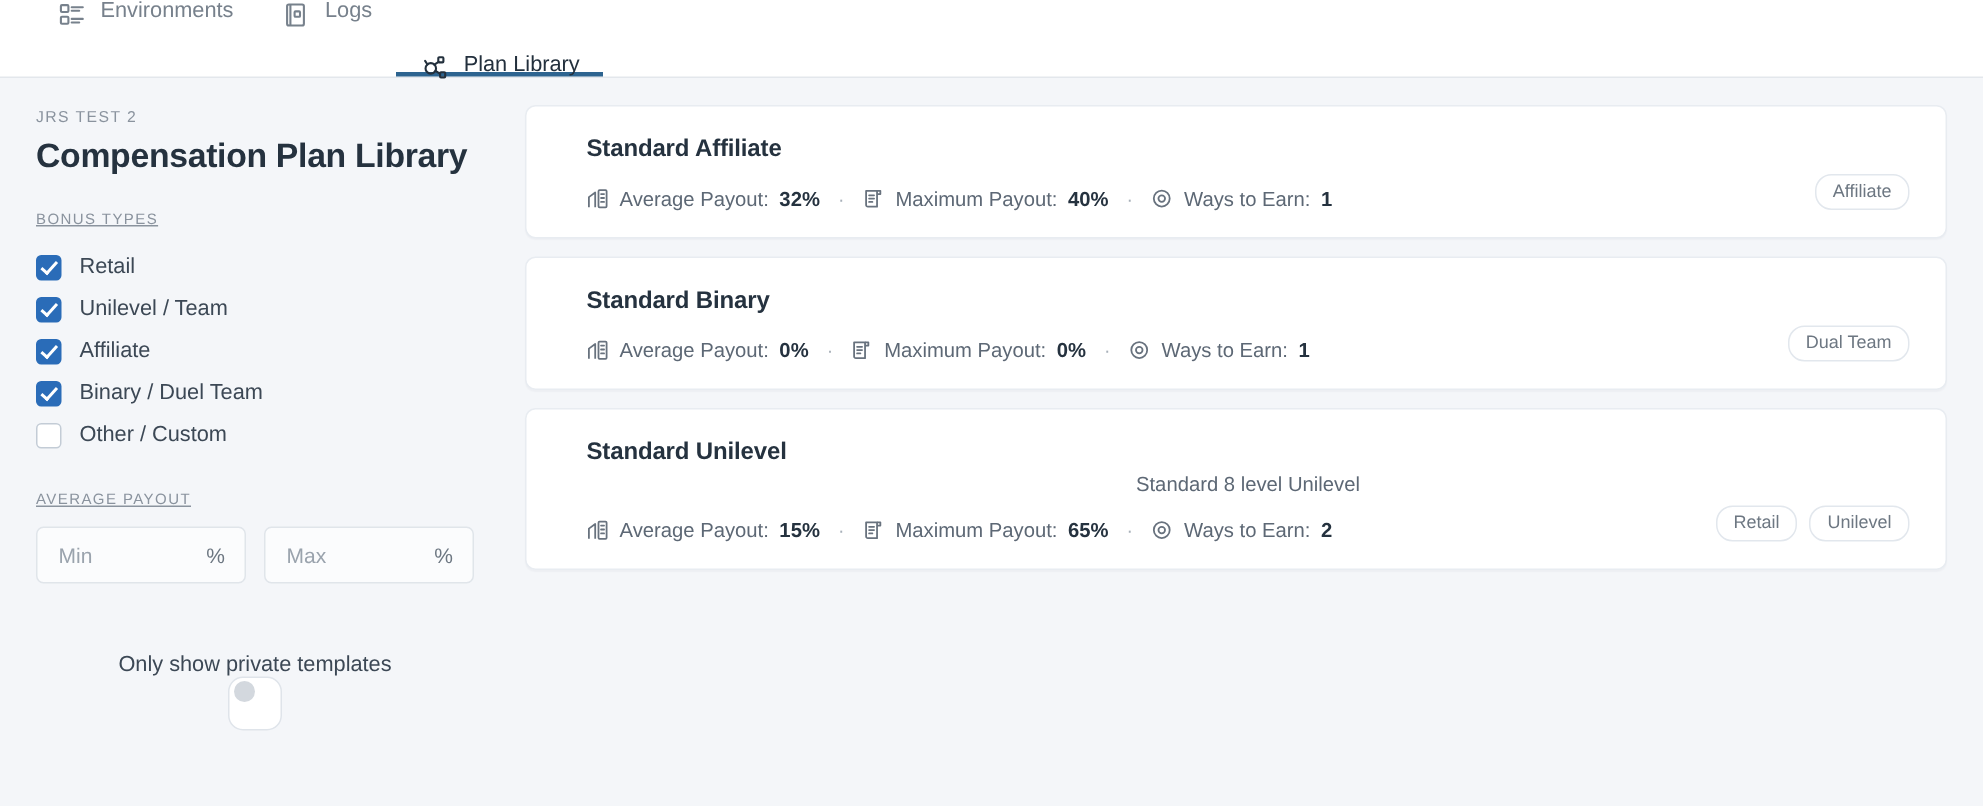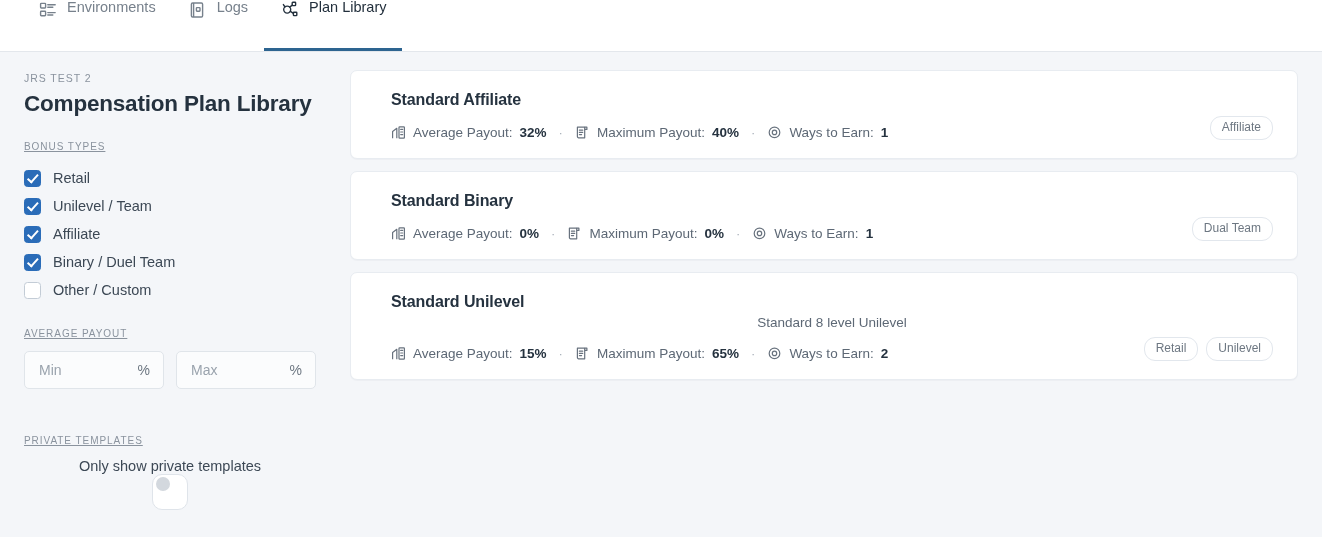--- a/index.html
+++ b/index.html
@@ -23,21 +23,21 @@
     display: flex;
     gap: 10px;
     padding: 0 16px;
     color: #77818c;
     font-size: 14.5px;
     cursor: pointer;
     position: relative;
     border-bottom: 3px solid transparent;
   }
   .nav-tab .nav-label { line-height: 1; }
-  .nav-tab.active { color: #23303d; border-bottom-color: #2d6490; }
+  .nav-tab.active { color: #23303d; border-bottom-color: #2d6490; margin-top: 36px; }
   .nav-tab .ico { display: flex; align-items: center; justify-content: center; width: 19px; height: 19px; }
   .nav-tab .ico svg { display: block; }
 
   
   .page { display: flex; height: 485px; }
 
   
   .sidebar {
     width: 340px;
     flex: 0 0 340px;
@@ -310,21 +310,20 @@
       </div>
       <div class="field">
         <input type="text" value="" placeholder="Max" style="">
         <span class="suffix">%</span>
       </div>
     </div>
 
 
     <div style="height:32px"></div>
 
-    <div class="section-label">PRIVATE TEMPLATES</div>
 
     <div class="toggle-row">
       <span class="toggle-text">Only show private templates</span>
       <span class="switch">
         <span class="knob"></span>
       </span>
     </div>
 
   </div>
 

